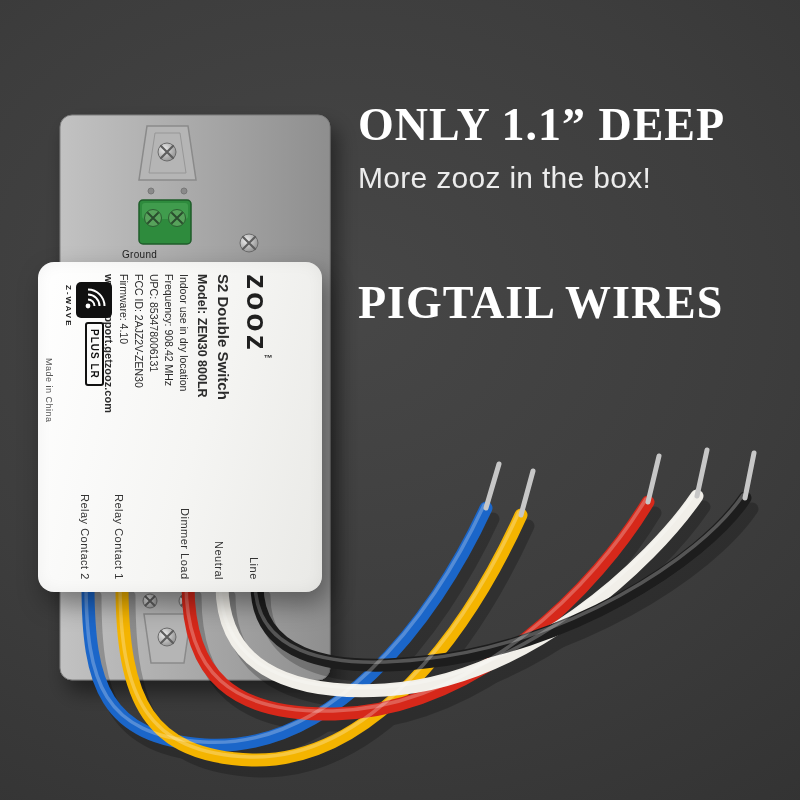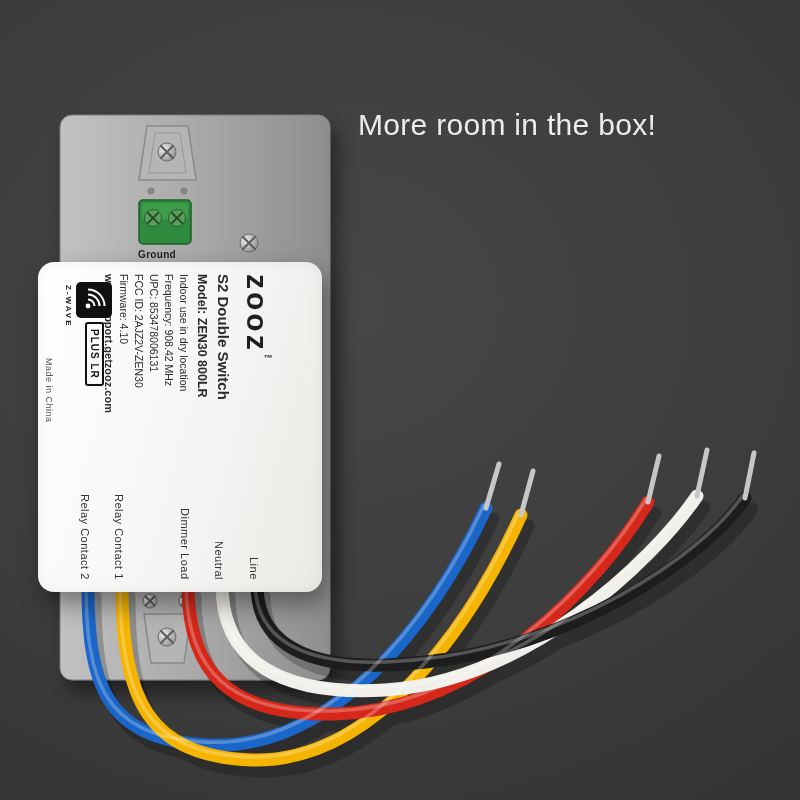--- a/index.html
+++ b/index.html
@@ -28,22 +28,22 @@
 
   .badge{position:absolute;left:26px;top:20px;display:flex;align-items:flex-start;gap:3px}
   .zw{writing-mode:vertical-rl;font-size:8px;font-weight:bold;letter-spacing:2px;color:#222;margin-top:3px}
   .bcol{display:flex;flex-direction:column;align-items:center;gap:4px}
   .sq{width:36px;height:36px;background:#101010;border-radius:5px;display:flex;align-items:center;justify-content:center}
   .plus{writing-mode:vertical-rl;font-size:10px;font-weight:bold;letter-spacing:1px;color:#111;
     border:2px solid #111;border-radius:3px;padding:5px 2px}
 
   .madein{position:absolute;left:6px;top:96px;writing-mode:vertical-rl;font-size:9px;color:#555;letter-spacing:.5px}
 
-  .ground{position:absolute;left:122px;top:249px;width:70px;text-align:center;
-    font-size:10px;font-weight:bold;color:#1e1e1e;letter-spacing:.3px}
+  .ground{position:absolute;left:122px;top:249px;width:70px;
+    font-size:10px;font-weight:normal;color:#1e1e1e;letter-spacing:.3px}
 
   
   .head{position:absolute;left:358px;width:436px;color:#fff}
   .h1{top:98px}.h2{top:276px}
   .title{font-family:"Liberation Serif",serif;font-weight:bold;font-size:46px;letter-spacing:1px;white-space:nowrap}
   .sub{font-size:30px;color:#ececec;margin-top:10px;letter-spacing:.3px}
 </style>
 </head>
 <body>
 
@@ -173,18 +173,20 @@
     <div class="madein">Made in China</div>
 
     <div class="tlabel t0">Relay Contact 2</div>
     <div class="tlabel t1">Relay Contact 1</div>
     <div class="tlabel t2">Dimmer Load</div>
     <div class="tlabel t3">Neutral</div>
     <div class="tlabel t4">Line</div>
   </div>
 
   <div class="head h1">
-    <div class="sub">More room in the box!</div>
+    <div class="title">ONLY 1.1” DEEP</div>
+    <div class="sub">More zooz in the box!</div>
   </div>
   <div class="head h2">
+    <div class="title">PIGTAIL WIRES</div>
   </div>
 
 </div>
 
 </body></html>

